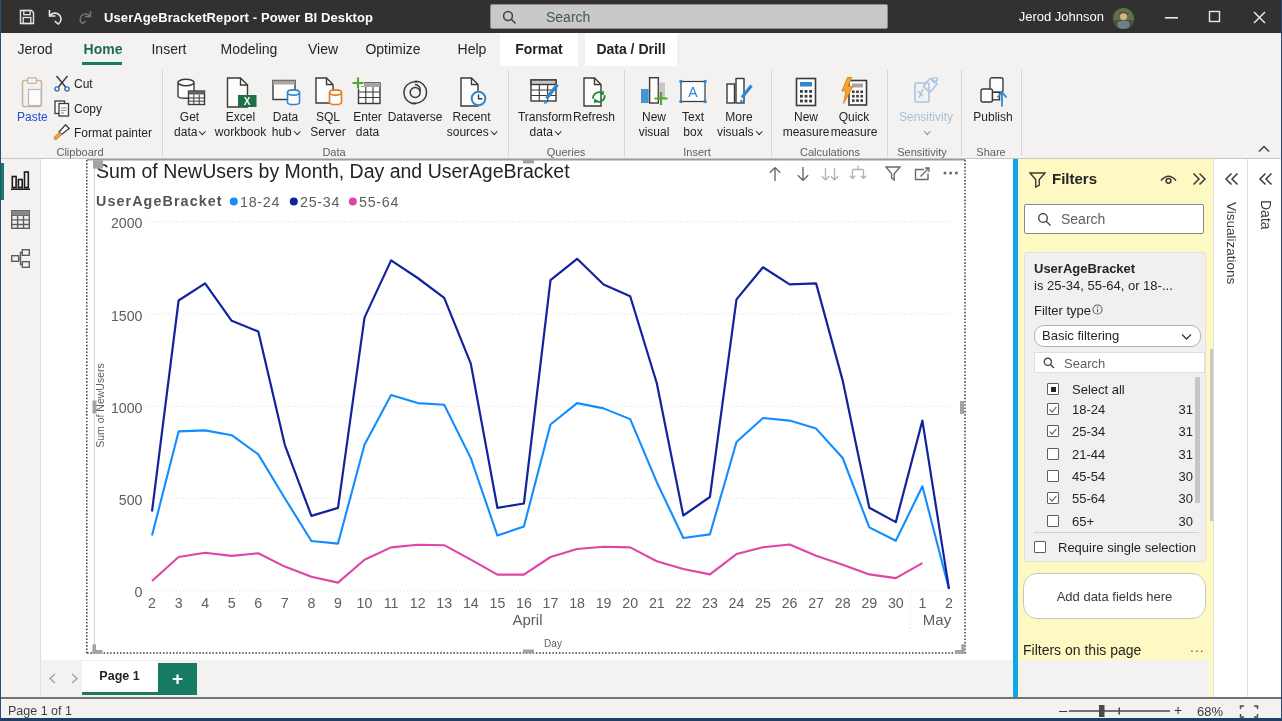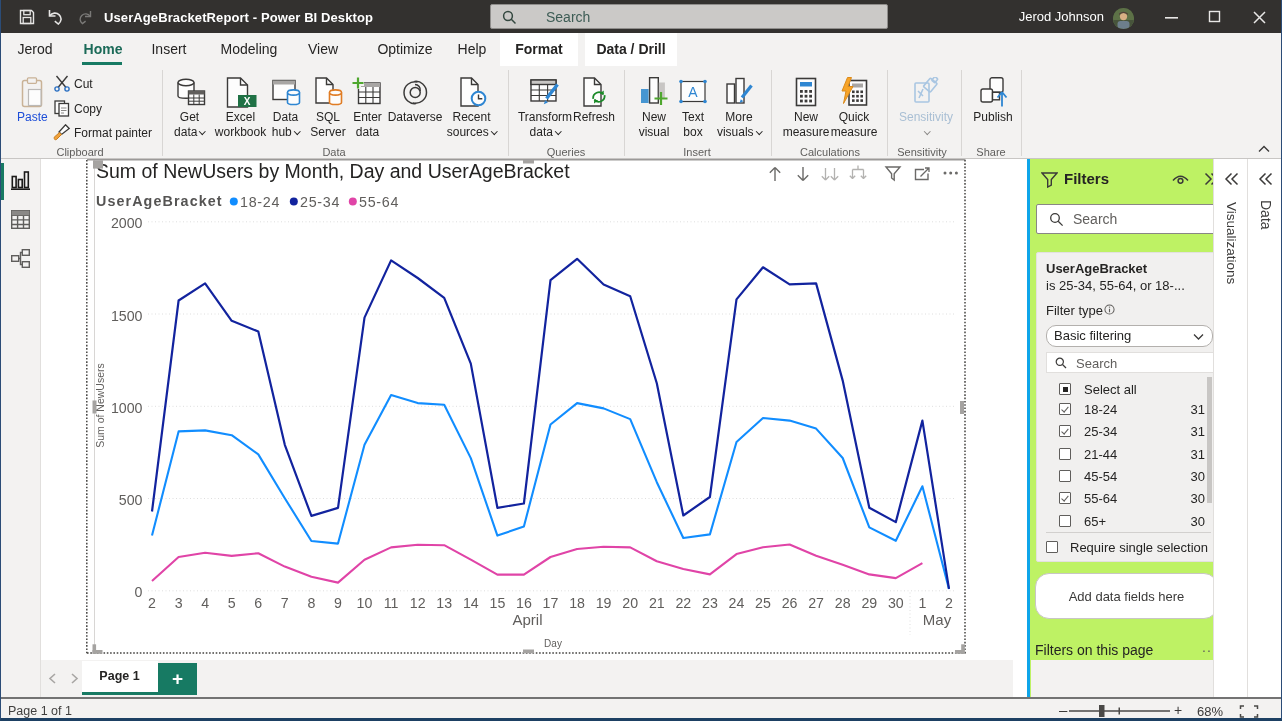--- a/index.html
+++ b/index.html
@@ -32,21 +32,21 @@
 #railsel { position:absolute; left:0; top:4px; width:3px; height:37px; background:#177a63; }
 
 #canvas { position:absolute; left:41px; top:159px; width:972px; height:501px; background:#fff; }
 
 #pagebar { position:absolute; left:41px; top:660px; width:972px; height:37px; background:#f3f2f1; }
 #ptab { position:absolute; left:40.5px; top:0.5px; width:76px; height:34px; background:#fff; border-bottom:3.5px solid #177a63; text-align:center; font-size:12.5px; font-weight:600; color:#252423; line-height:31px; }
 #pplus { position:absolute; left:117px; top:2.5px; width:39px; height:32px; background:#177a63; color:#fff; text-align:center; font-size:19px; font-weight:700; line-height:31px; }
 
 #statusbar { position:absolute; left:0; top:697px; width:1282px; height:24px; background:#f3f2f1; border-top:2px solid #737373; font-size:12.5px; color:#403f3e; }
 
-#fpane { position:absolute; left:1013px; top:159px; width:200px; height:538px; background:#bef264; border-left:3px solid #0ea5e9;margin-left:14px; }
+#fpane { position:absolute; left:1013px; top:159px; width:200px; height:538px; background:#fef9c3; border-left:5px solid #0ea5e9; }
 #fsearch { position:absolute; left:6px; top:45px; width:180px; height:30px; border:1px solid #898785; border-radius:2px; background:#fff; }
 #fcard { position:absolute; left:6px; top:93px; width:182px; height:310px; background:#f1f0ef; border:1px solid #e3e1df; border-radius:2px; font-size:13px; color:#252423; }
 #fdrop { position:absolute; left:9px; top:72px; width:167px; height:22px; background:#fff; border:1px solid #b3b0ad; border-radius:10px; line-height:20px; padding-left:7px; }
 #fsearch2 { position:absolute; left:9px; top:99px; width:171px; height:21px; background:#fff; border:1px solid #e1dfdd; }
 .frow { position:absolute; left:9px; width:171px; height:22px; }
 .cb { position:absolute; left:13px; top:4px; width:12px; height:12px; border:1px solid #605e5c; border-radius:1px; background:#fff; }
 .cb .ck { position:absolute; left:3px; top:0.5px; width:3.5px; height:7px; border-right:1.5px solid #605e5c; border-bottom:1.5px solid #605e5c; transform:rotate(40deg); }
 .cb .sq { position:absolute; left:2.5px; top:2.5px; width:5.5px; height:5.5px; background:#252423; }
 .frow .lb { position:absolute; left:38px; top:3px; }
 .frow .ct { position:absolute; right:12px; top:3px; }
@@ -102,21 +102,21 @@
         <path d="M17 12 L28 23 M28 12 L17 23" stroke="#e8e7e6" stroke-width="1.5"></path>
       </svg></div>
 </div>
 <div id="menubar">
   <div class="mtab" style="left:14px;width:40px">Jerod</div>
   <div class="mtab" id="hometab" style="left:82px;width:40px">Home</div>
   <div id="homeline"></div>
   <div class="mtab" style="left:148px;width:40px">Insert</div>
   <div class="mtab" style="left:213px;width:70px">Modeling</div>
   <div class="mtab" style="left:302px;width:40px">View</div>
-  <div class="mtab" style="left:369px;width:70px">Optimize</div>
+  <div class="mtab" style="left:357px;width:70px">Optimize</div>
   <div class="mtab" style="left:451px;width:40px">Help</div>
   <div class="mtab wt" style="left:499px;width:78px">Format</div>
   <div class="mtab wt" style="left:584px;width:92px">Data / Drill</div>
 </div>
 <div id="ribbon">
   <div class="rsep" style="left:160.5px"></div>
   <div class="rsep" style="left:506.5px"></div>
   <div class="rsep" style="left:623px"></div>
   <div class="rsep" style="left:769.5px"></div>
   <div class="rsep" style="left:885.5px"></div>

